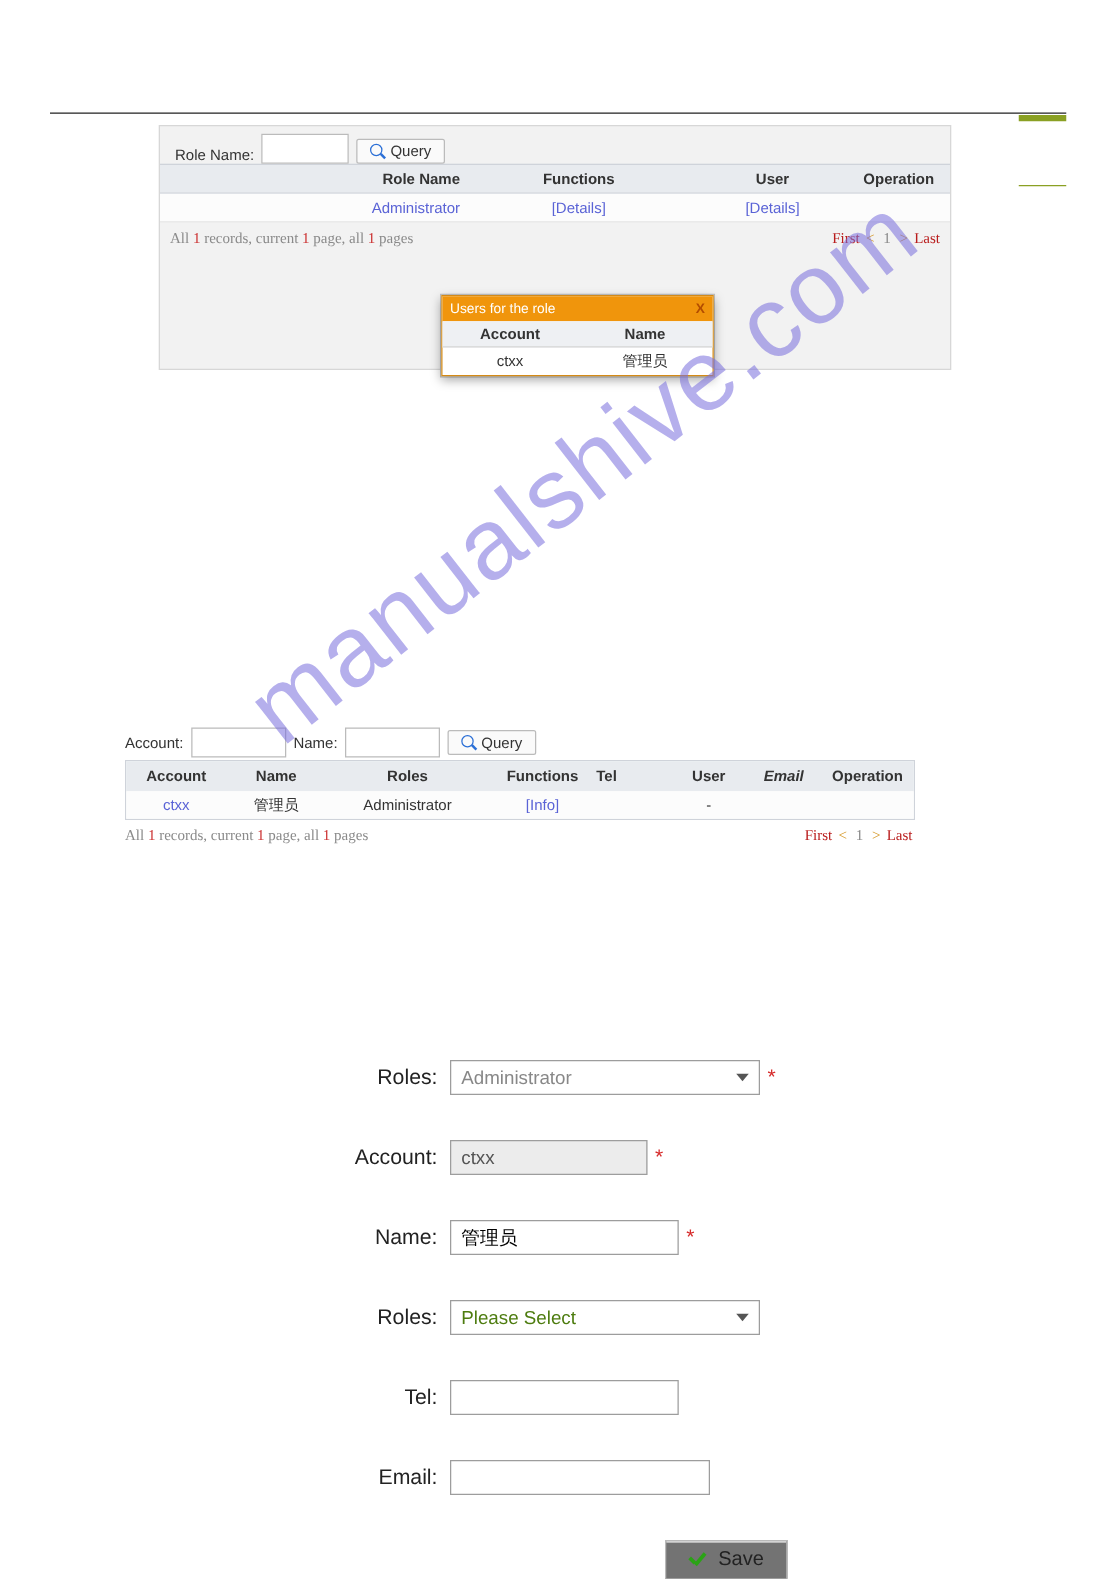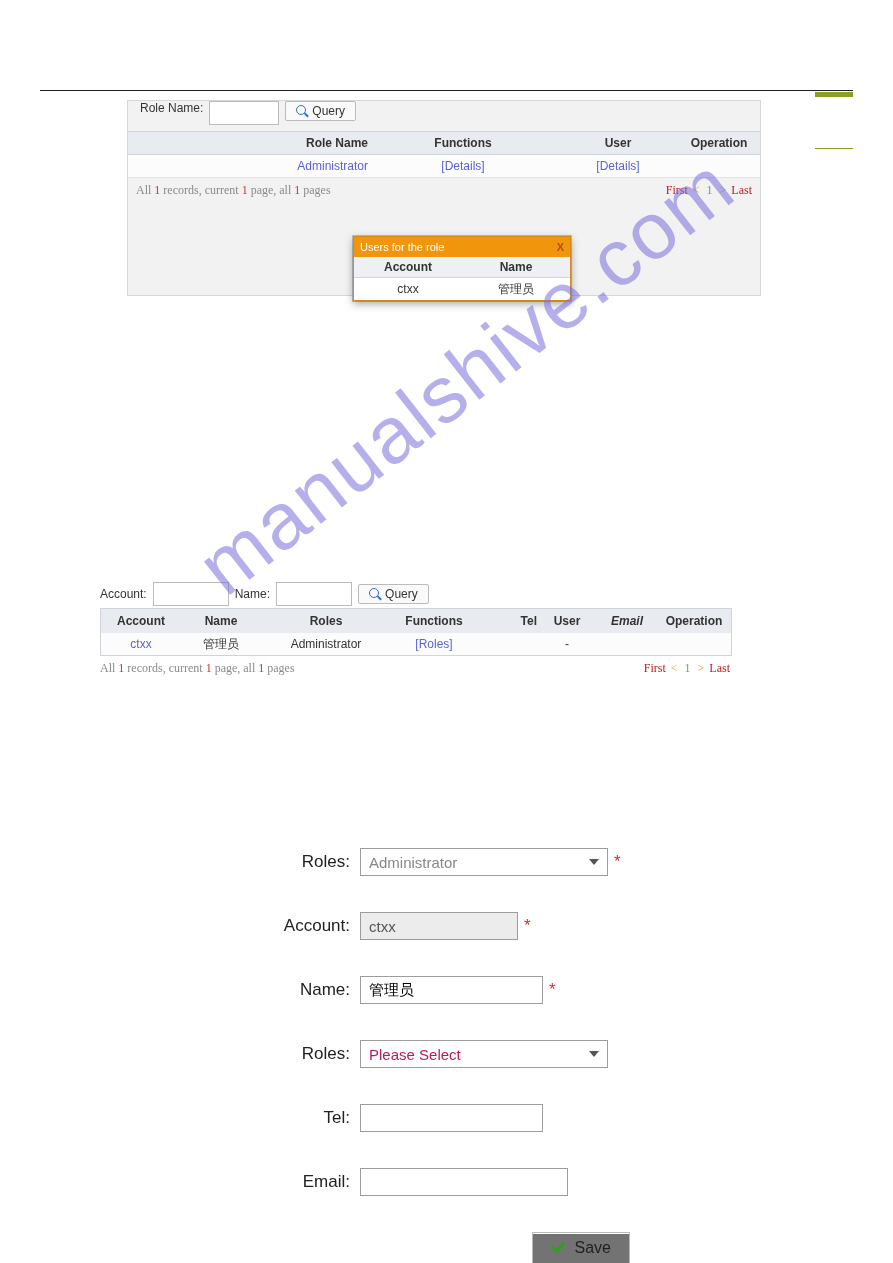--- a/index.html
+++ b/index.html
@@ -18,21 +18,21 @@
     border-top:1px solid #222;
   }
   .gr1{position:absolute;top:92px;right:40px;width:38px;height:5px;background:#8aa023;}
   .gr2{position:absolute;top:148px;right:40px;width:38px;height:1px;background:#8aa023;}
 
   
   .panel1{
     position:absolute;left:127px;top:100px;width:632px;height:194px;
     background:#f2f2f2;border:1px solid #d7d7d7;
   }
-  .p1-bar{height:30px;display:flex;align-items:flex-start;padding-left:12px;gap:6px;}
+  .p1-bar{height:30px;display:flex;align-items:flex-end;padding-left:12px;gap:6px;}
   .p1-bar label{color:#333;}
   .tinput{height:20px;width:64px;border:1px solid #bbb;background:#fff;}
   .qbtn{
     display:inline-flex;align-items:center;gap:4px;
     border:1px solid #bbb;background:#fafafa;padding:2px 10px;border-radius:2px;color:#333;cursor:pointer;
   }
   .mag{display:inline-block;width:12px;height:12px;position:relative;}
   .mag::before{content:"";position:absolute;width:8px;height:8px;border:1.5px solid #2b6fd6;border-radius:50%;left:0;top:0;}
   .mag::after{content:"";position:absolute;width:5px;height:1.5px;background:#2b6fd6;left:8px;top:9px;transform:rotate(45deg);}
   .p1-head{
@@ -69,38 +69,38 @@
     position:absolute;left:100px;top:580px;width:630px;
   }
   .p2-bar{height:28px;display:flex;align-items:center;gap:6px;}
   .p2-tbl{width:100%;border:1px solid #cfd3da;background:#fff;}
   .p2-head{display:flex;background:#e8ebef;font-weight:bold;height:24px;align-items:center;}
   .p2-row{display:flex;height:22px;align-items:center;background:#fcfcfc;}
   .d-ac{width:80px;text-align:center;}
   .d-nm{width:80px;text-align:center;}
   .d-ro{width:130px;text-align:center;}
   .d-fn{width:86px;text-align:center;}
-  .d-te{width:60px;text-align:right;}
+  .d-te{width:60px;text-align:left;}
   .d-po{width:60px;text-align:center;}
   .d-em{width:60px;text-align:center;font-style:italic;}
   .d-op{flex:1;text-align:center;}
 
   
   .form3{
     position:absolute;left:210px;top:848px;width:440px;
     font-size:17px;color:#222;
   }
   .frow{display:flex;align-items:center;margin-bottom:36px;}
   .frow .lab{width:140px;text-align:right;padding-right:10px;}
   .frow .star{color:#d62c2c;margin-left:6px;}
   .finput,.fselect,.fro{
     height:26px;border:1px solid #9d9d9d;padding:0 8px;background:#fff;font-size:15px;
   }
   .fselect{width:230px;display:flex;align-items:center;justify-content:space-between;color:#888;}
-  .fselect.black{color:#be185d;}
+  .fselect.black{color:#4d7c0f;}
   .finput{width:165px;}
   .fro{width:140px;background:#ececec;color:#555;display:flex;align-items:center;}
   .caret{display:inline-block;width:0;height:0;border-left:5px solid transparent;border-right:5px solid transparent;border-top:6px solid #555;}
   .savebtn{
     display:inline-flex;align-items:center;gap:8px;
     border:1px solid #b9b9b9;background:#737373;padding:6px 18px;font-size:16px;cursor:pointer;
     box-shadow:0 1px 0 #fff inset;
   }
   .chk{display:inline-block;width:16px;height:12px;position:relative;}
   .chk::before{content:"";position:absolute;left:0;top:5px;width:6px;height:2.5px;background:#2aa315;transform:rotate(45deg);}
@@ -193,21 +193,21 @@
       <div class="d-fn">Functions</div>
       <div class="d-te">Tel</div>
       <div class="d-po">User</div>
       <div class="d-em">Email</div>
       <div class="d-op">Operation</div>
     </div>
     <div class="p2-row">
       <div class="d-ac lnk">ctxx</div>
       <div class="d-nm">管理员</div>
       <div class="d-ro">Administrator</div>
-      <div class="d-fn lnk">[Roles]</div>
+      <div class="d-fn lnk">[Info]</div>
       <div class="d-te"></div>
       <div class="d-po">-</div>
       <div class="d-em"></div>
       <div class="d-op"></div>
     </div>
   </div>
   <div class="pfoot" style="padding:5px 0">
     <div>
       <span>All </span><span class="red">1</span><span> records, current </span><span class="red">1</span><span> page, all </span><span class="red">1</span><span> pages</span>
     </div>

